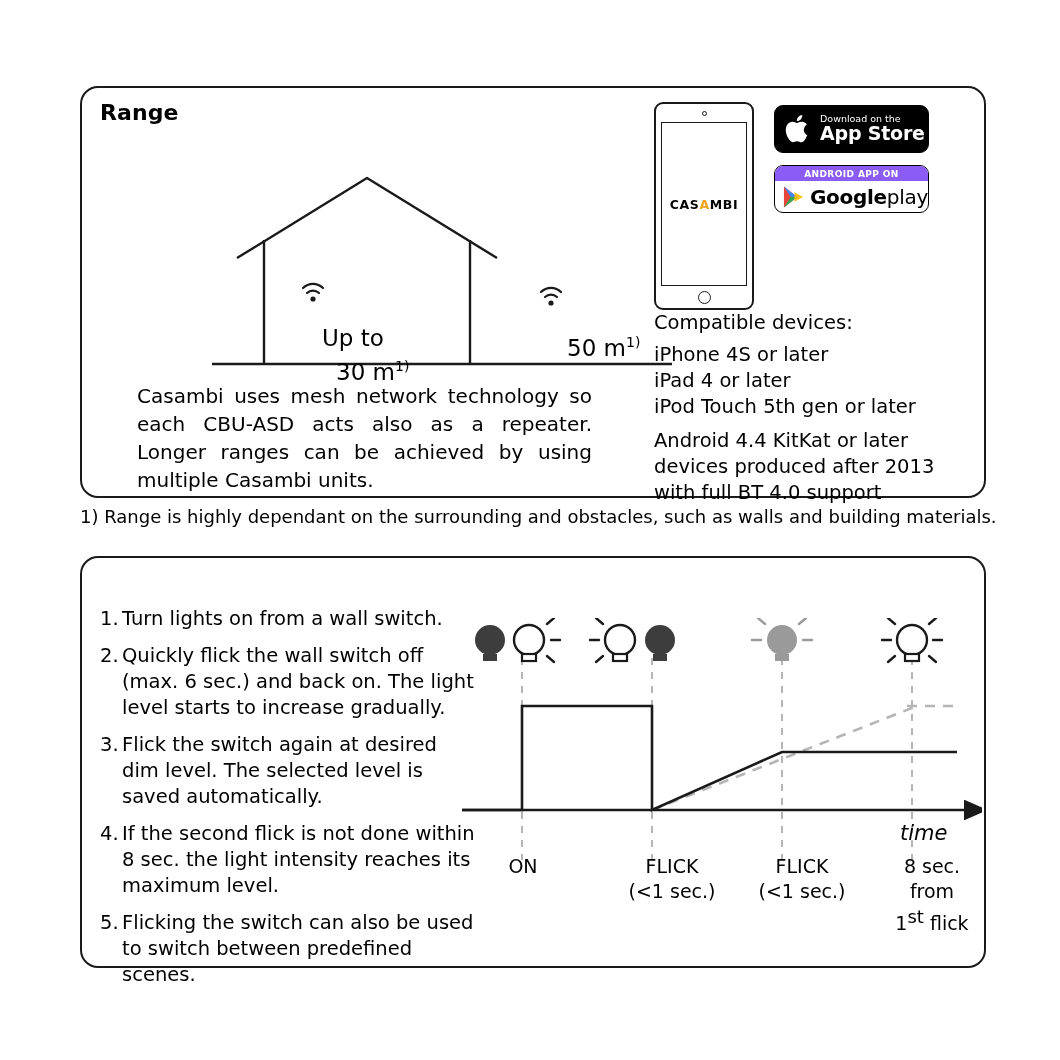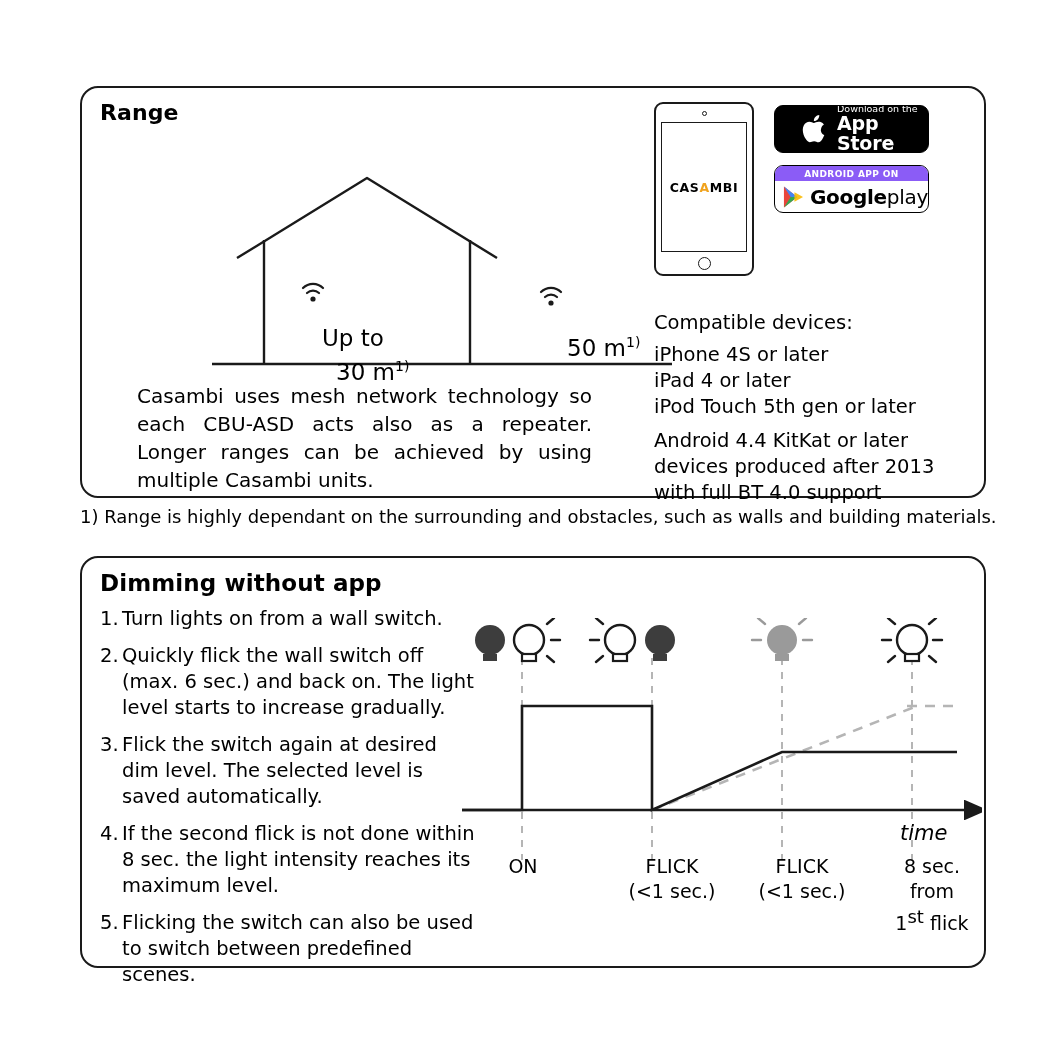--- a/index.html
+++ b/index.html
@@ -81,21 +81,21 @@
     text-align: justify;
     text-justify: inter-word;
   }
 
   
   .phone {
     position: absolute;
     left: 572px;
     top: 14px;
     width: 100px;
-    height: 174px;
+    height: 208px;
     border: 2.5px solid #1a1a1a;
     border-radius: 9px;
     box-sizing: border-box;
     background: #fff;
   }
   .phone-screen {
     position: absolute;
     left: 5px;
     top: 18px;
     right: 5px;
@@ -135,21 +135,20 @@
     white-space: nowrap;
   }
   .casambi-a { color: #f0a21c; }
 
   
   .badge {
     position: absolute;
     border-radius: 9px;
     box-sizing: border-box;
     overflow: hidden;
-    padding-left: 17px;
   }
   #appstore-badge {
     left: 692px;
     top: 17px;
     width: 155px;
     height: 48px;
     background: #000;
     border: 1.5px solid #000;
     display: flex;
     align-items: center;
@@ -360,21 +359,20 @@
       <div class="compat-line">iPad 4 or later</div>
       <div class="compat-line">iPod Touch 5th gen or later</div>
       <div class="compat-line compat-gap">Android 4.4 KitKat or later devices produced after 2013 with full BT 4.0 support</div>
     </div>
   </div>
 
   <div id="footnote">1) Range is highly dependant on the surrounding and obstacles, such as walls and building materials.</div>
 
   <div class="panel" id="dimming-panel">
 
-    <div class="panel-title" id="dimming-title">Dimming without app</div>
 
     <div class="steps">
       <div class="step">
         <div class="step-num">1.</div>
         <div class="step-text">Turn lights on from a wall switch.</div>
       </div>
       <div class="step">
         <div class="step-num">2.</div>
         <div class="step-text">Quickly flick the wall switch off (max. 6 sec.) and back on. The light level starts to increase gradually.</div>
       </div>

